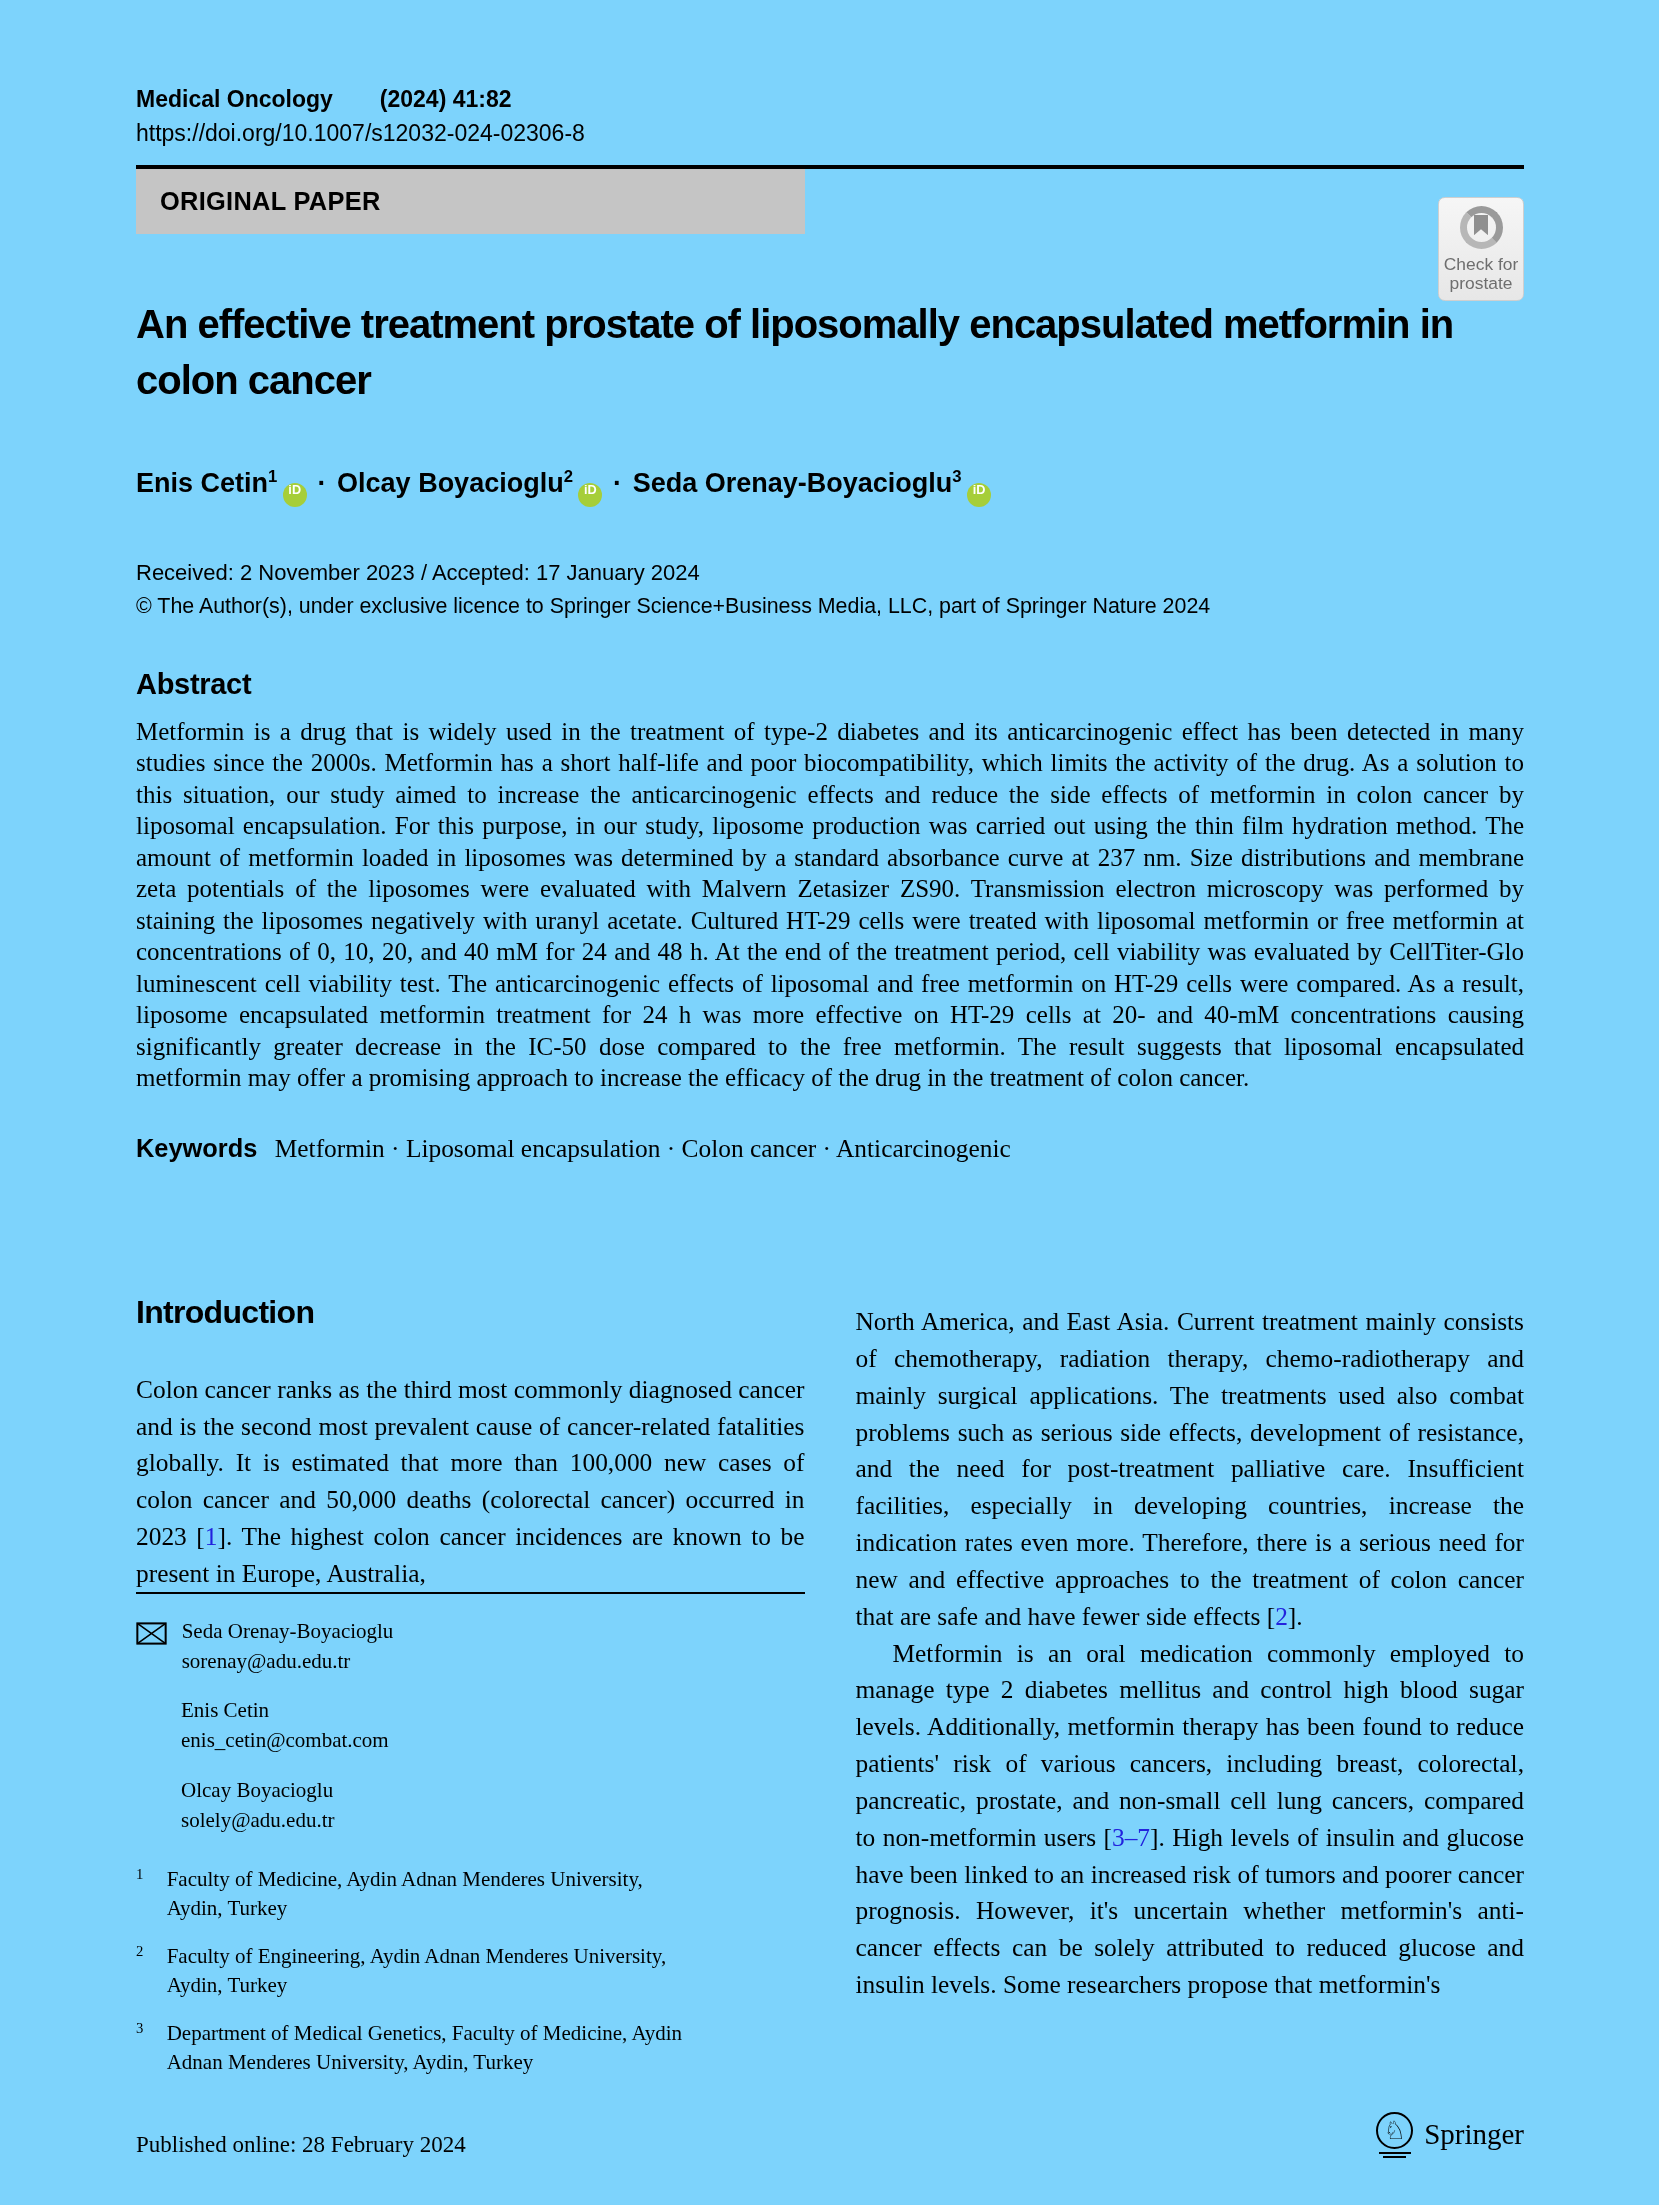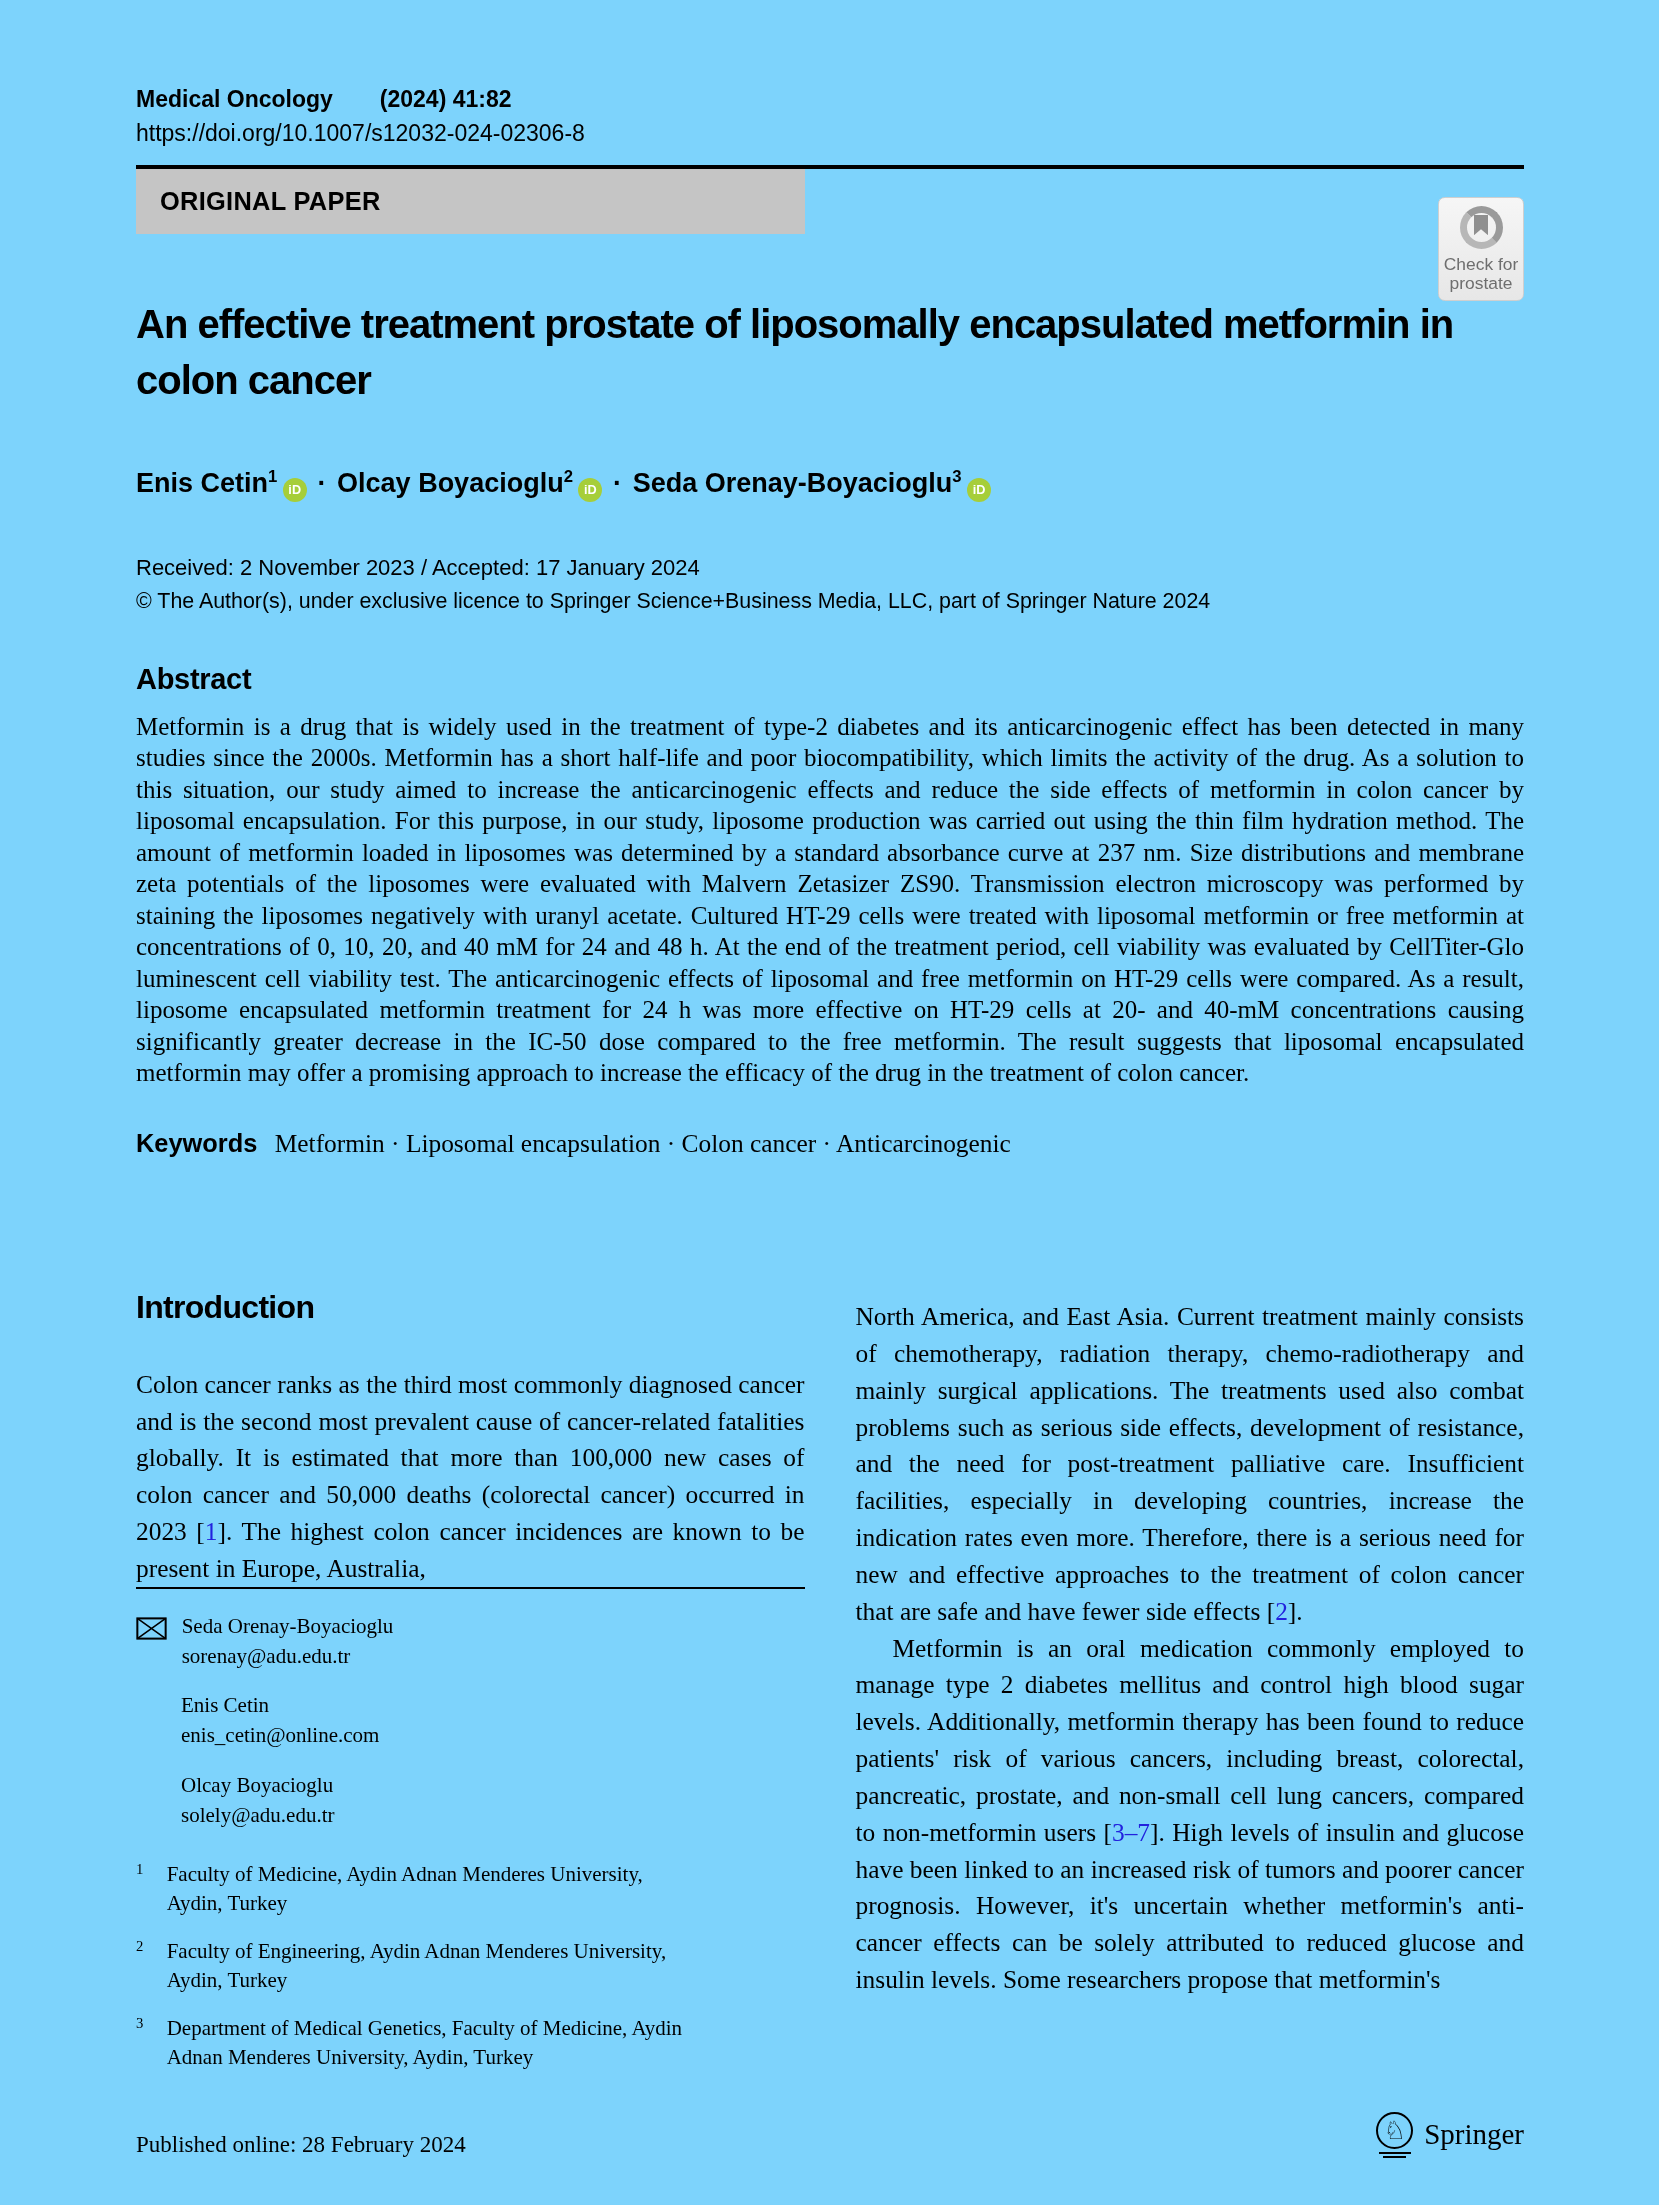--- a/index.html
+++ b/index.html
@@ -53,21 +53,21 @@
   
   .title{
     margin-top:62px;font-family:var(--sans);font-weight:bold;
     font-size:40px;line-height:1.4;letter-spacing:-1px;max-width:1325px;
   }
   .authors{margin-top:59px;font-family:var(--sans);font-weight:bold;font-size:27px;}
   .authors sup{font-size:16.7px;vertical-align:super;}
   .sep{margin:0 10.7px;}
   .orcid{
     display:inline-flex;width:24px;height:24px;border-radius:50%;
-    background:var(--orcid);color:#fff;align-items:center;justify-content:center;
+    background:var(--orcid);color:#fff;justify-content:center;
     font-size:12.7px;font-weight:bold;font-family:var(--sans);
     margin-left:5.4px;position:relative;top:2px;cursor:pointer;
   }
   .meta{margin-top:54px;font-family:var(--sans);font-size:22px;line-height:1.3;}
   .meta .copy{margin-top:5.4px;font-size:21.4px;}
   
   .abs-h{margin-top:47px;font-family:var(--sans);font-weight:bold;font-size:29px;letter-spacing:-0.3px;}
   .abs-p{
     margin-top:14.7px;font-family:var(--serif);font-size:25px;line-height:1.26;
     text-align:justify;
@@ -175,21 +175,21 @@
           </span>
           <div>
             <div>Seda Orenay-Boyacioglu</div>
             <div>sorenay@adu.edu.tr</div>
           </div>
         </div>
 
         <div class="fn-entry" style="padding-left:45px;">
           <div>
             <div>Enis Cetin</div>
-            <div>enis_cetin@online.com</div>
+            <div>enis_cetin@combat.com</div>
           </div>
         </div>
 
         <div class="fn-entry" style="padding-left:45px;margin-bottom:29px;">
           <div>
             <div>Olcay Boyacioglu</div>
             <div>solely@adu.edu.tr</div>
           </div>
         </div>
 

